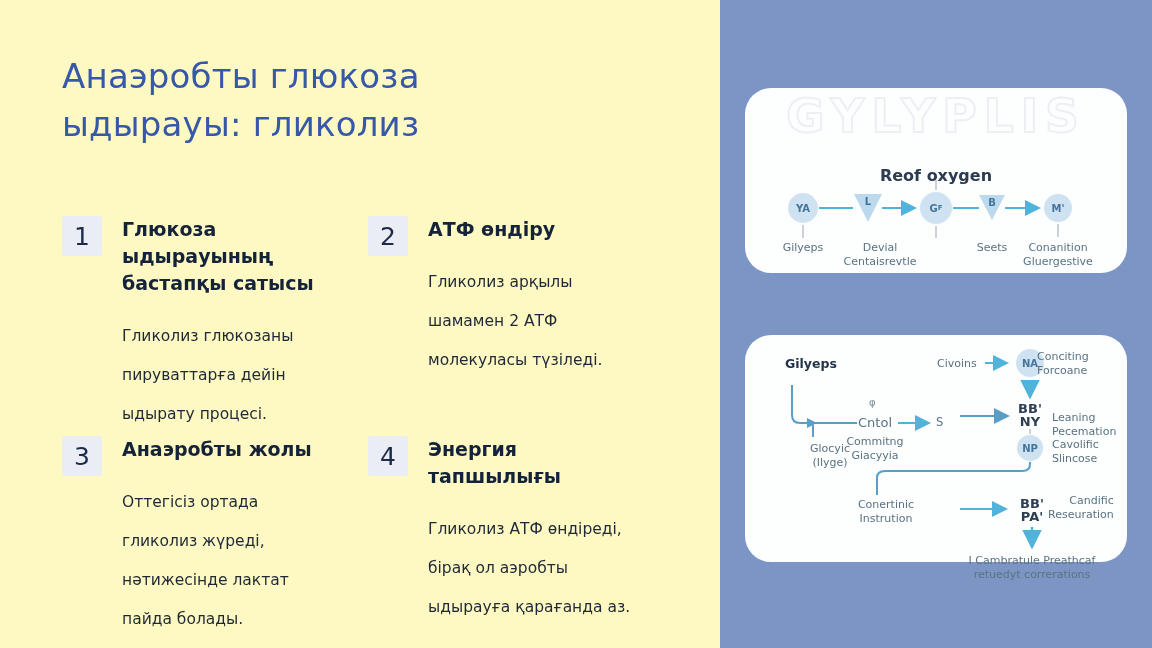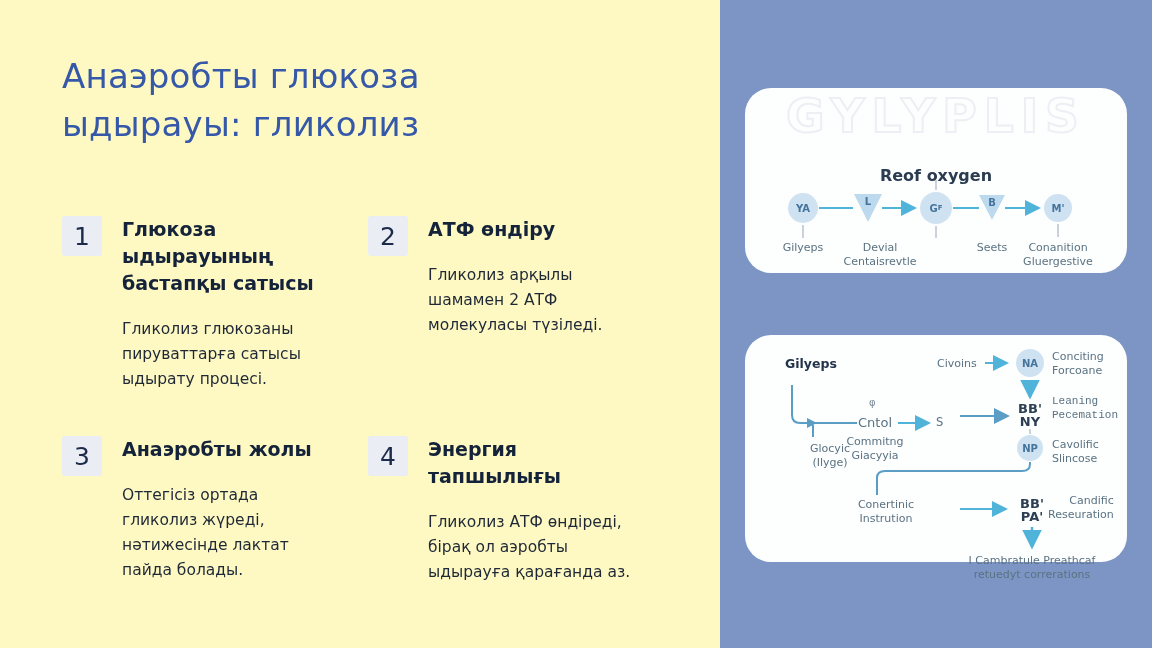--- a/index.html
+++ b/index.html
@@ -9,21 +9,21 @@
 
   
   .title{position:absolute;left:62px;top:52px;font-size:34px;line-height:48px;
          color:#3558a8;font-weight:500;letter-spacing:.2px;}
   .item{position:absolute;display:flex;gap:20px;}
   .numbox{width:40px;height:40px;background:#eaedf4;border-radius:3px;flex:0 0 40px;
           display:flex;align-items:center;justify-content:center;
           font-size:25px;color:#1d2b4a;}
   .itxt{width:242px;}
   .iheading{font-size:19px;font-weight:bold;color:#15233a;line-height:27px;}
-  .ibody{margin-top:20px;font-size:15.5px;color:#1e2836;line-height:25px;}
+  .ibody{margin-top:20px;font-size:15.5px;color:#1e2836;line-height:39px;}
 
   
   .panel{position:absolute;left:720px;top:0;width:432px;height:648px;background:#7d95c4;}
   .card{position:absolute;left:25px;width:382px;background:#fdfefe;border-radius:26px;}
   .card-top{top:88px;height:185px;}
   .card-bottom{top:335px;height:227px;}
   .wm{position:absolute;left:0;top:0;width:100%;text-align:center;
       font-size:47px;font-weight:800;letter-spacing:7px;
       color:transparent;-webkit-text-stroke:2px #edeff4;}
   .csvg{position:absolute;left:0;top:0;}
@@ -50,21 +50,21 @@
   <div class="title pre">Анаэробты глюкоза
 ыдырауы: гликолиз</div>
 
   <div class="item" style="left:62px;top:216px;">
     <div class="numbox">1</div>
     <div class="itxt">
       <div class="iheading pre">Глюкоза
 ыдырауының
 бастапқы сатысы</div>
       <div class="ibody pre">Гликолиз глюкозаны
-пируваттарға сатысы
+пируваттарға дейін
 ыдырату процесі.</div>
     </div>
   </div>
 
   <div class="item" style="left:368px;top:216px;">
     <div class="numbox">2</div>
     <div class="itxt">
       <div class="iheading pre">АТФ өндіру</div>
       <div class="ibody pre">Гликолиз арқылы
 шамамен 2 АТФ
@@ -169,26 +169,26 @@
 
         <line x1="215" y1="174" x2="261" y2="174" stroke="#4fb3da" stroke-width="2" marker-end="url(#ah-sky2)"></line>
 
         <line x1="287" y1="192" x2="287" y2="212" stroke="#4fb3da" stroke-width="2.5" marker-end="url(#ah-sky2)"></line>
       </svg>
 
       <div class="dk-bold" style="left:40px;top:21px;">Gilyeps</div>
 
       <div class="lbl-left" style="left:192px;top:22px;">Civoins</div>
       <div class="node" style="left:285px;top:28px;width:28px;height:28px;">NA</div>
-      <div class="lbl-left pre" style="left:307px;top:15px;">Conciting
+      <div class="lbl-left pre" style="left:292px;top:15px;">Conciting
 Forcoane</div>
 
       <div class="bnode pre" style="left:285px;top:68px;">BB'
 NY</div>
-      <div class="lbl-left pre" style="left:307px;top:60px;font-family:Liberation Mono, monospace;">Leaning
+      <div class="lbl-left pre" style="left:307px;top:76px;">Leaning
 Pecemation</div>
 
       <div class="node" style="left:285px;top:113px;width:26px;height:26px;">NP</div>
       <div class="lbl-left pre" style="left:307px;top:103px;">Cavolific
 Slincose</div>
 
       <div class="glyph" style="left:124px;top:62px;">φ</div>
       <div class="lbl" style="left:130px;top:81px;font-size:13px;">Cntol</div>
       <div class="lbl pre" style="left:130px;top:100px;">Commitng
 Giacyyia</div>

